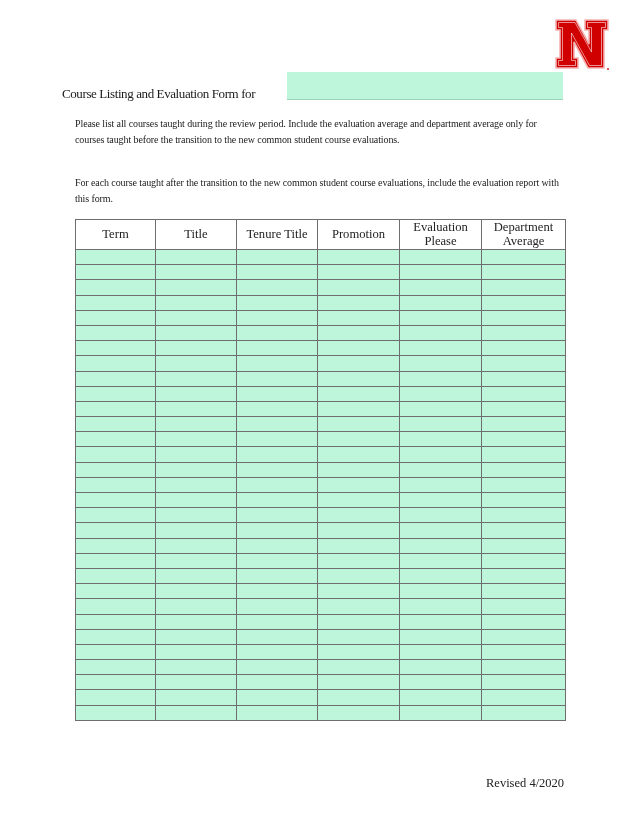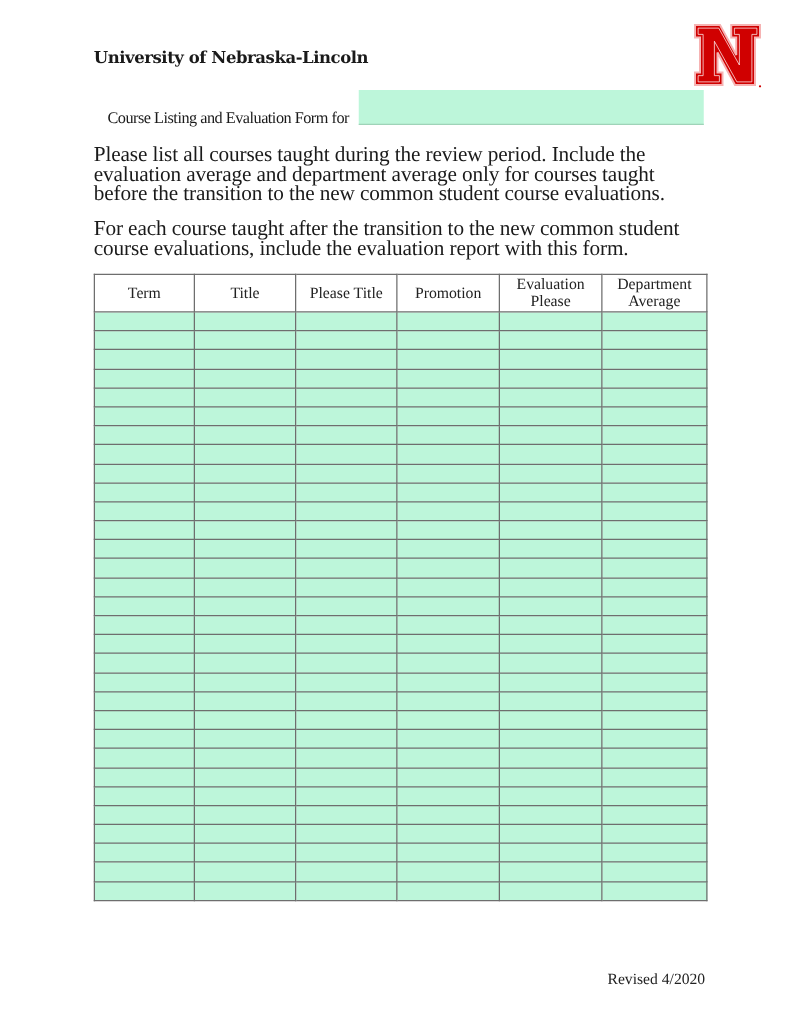--- a/index.html
+++ b/index.html
@@ -9,31 +9,31 @@
   }
   .title {
     position: absolute; left: 75px; top: 38px;
     font-family: "DejaVu Serif", serif; font-weight: bold; font-size: 13.2px; line-height: 18px;
     letter-spacing: -0.35px;
   }
   .logo {
     position: absolute; left: 554px; top: 18px; width: 56px; height: 54px;
   }
   .form-for {
-    position: absolute; left: 86px; top: 86px; font-size: 11.2px; letter-spacing: -0.4px;
+    position: absolute; left: 62px; top: 86px; font-size: 11.2px; letter-spacing: -0.4px;
     font-family: "Liberation Serif", serif; font-size: 13px;
   }
   .name-field {
     position: absolute; left: 287px; top: 72px; width: 276px; height: 27px;
     background: #bdf6da; border: none; border-bottom: 1px solid #9fd3b8; padding: 0; margin: 0;
     font-family: "Liberation Serif", serif; font-size: 13px; outline: none;
   }
   .para {
     position: absolute; left: 75px; width: 490px;
-    font-family: "Liberation Serif", serif; font-size: 17px; line-height: 15.5px; letter-spacing: -0.1px;
+    font-family: "Liberation Serif", serif; font-size: 10px; line-height: 15.5px; letter-spacing: -0.1px;
   }
   .p1 { top: 116px; }
   .p2 { top: 175px; }
   table.courses {
     position: absolute; left: 75px; top: 219px; border-collapse: collapse;
     width: 490px; table-layout: fixed;
   }
   table.courses th, table.courses td {
     border: 1px solid #6e6e6e; padding: 0;
   }
@@ -48,21 +48,20 @@
   }
   .revised {
     position: absolute; left: 486px; top: 776px; font-family: "Liberation Serif", serif;
     font-size: 12.5px; color: #222;
   }
 </style>
 </head>
 <body>
 
 <div class="title">
-  <div>University of Nebraska-Lincoln</div>
 </div>
 
 <svg class="logo" viewBox="0 0 56 54">
   <polygon points="2,2 22,2 35,26 35,12 31,12 31,2 54,2 54,12 50,12 50,50 34,50 20,24 20,40 24,40 24,50 2,50 2,40 6,40 6,12 2,12" fill="#d00000" stroke="#f6b3b3" stroke-width="1.6"></polygon>
   <polygon points="4.5,4.5 21,4.5 37.5,34 37.5,9.5 33.5,9.5 33.5,4.5 51.5,4.5 51.5,9.5 47.5,9.5 47.5,47.5 35.5,47.5 17.5,15 17.5,42.5 21.5,42.5 21.5,47.5 4.5,47.5 4.5,42.5 8.5,42.5 8.5,9.5 4.5,9.5" fill="none" stroke="#ffffff" stroke-width="0.8" opacity="0.7"></polygon>
   <circle cx="54" cy="51" r="0.9" fill="#d00000"></circle>
 </svg>
 
 <div class="form-for">Course Listing and Evaluation Form for</div>
 <input class="name-field" type="text" value="" style="">
@@ -76,21 +75,21 @@
       <col style="width:81px">
       <col style="width:81px">
     <col style="width:82px">
       <col style="width:82px">
       <col style="width:84px">
   </colgroup>
   <thead>
     <tr>
       <th>Term</th>
       <th>Title</th>
-      <th>Please Title</th>
+      <th>Tenure Title</th>
       <th>Promotion</th>
       <th><span style="display:inline-block;width:60px;">Evaluation Please</span></th>
       <th><span style="display:inline-block;width:70px;">Department Average</span></th>
     </tr>
   </thead>
   <tbody id="course-rows">
       <tr>
         <td>
           <input type="text" style="">
         </td>

